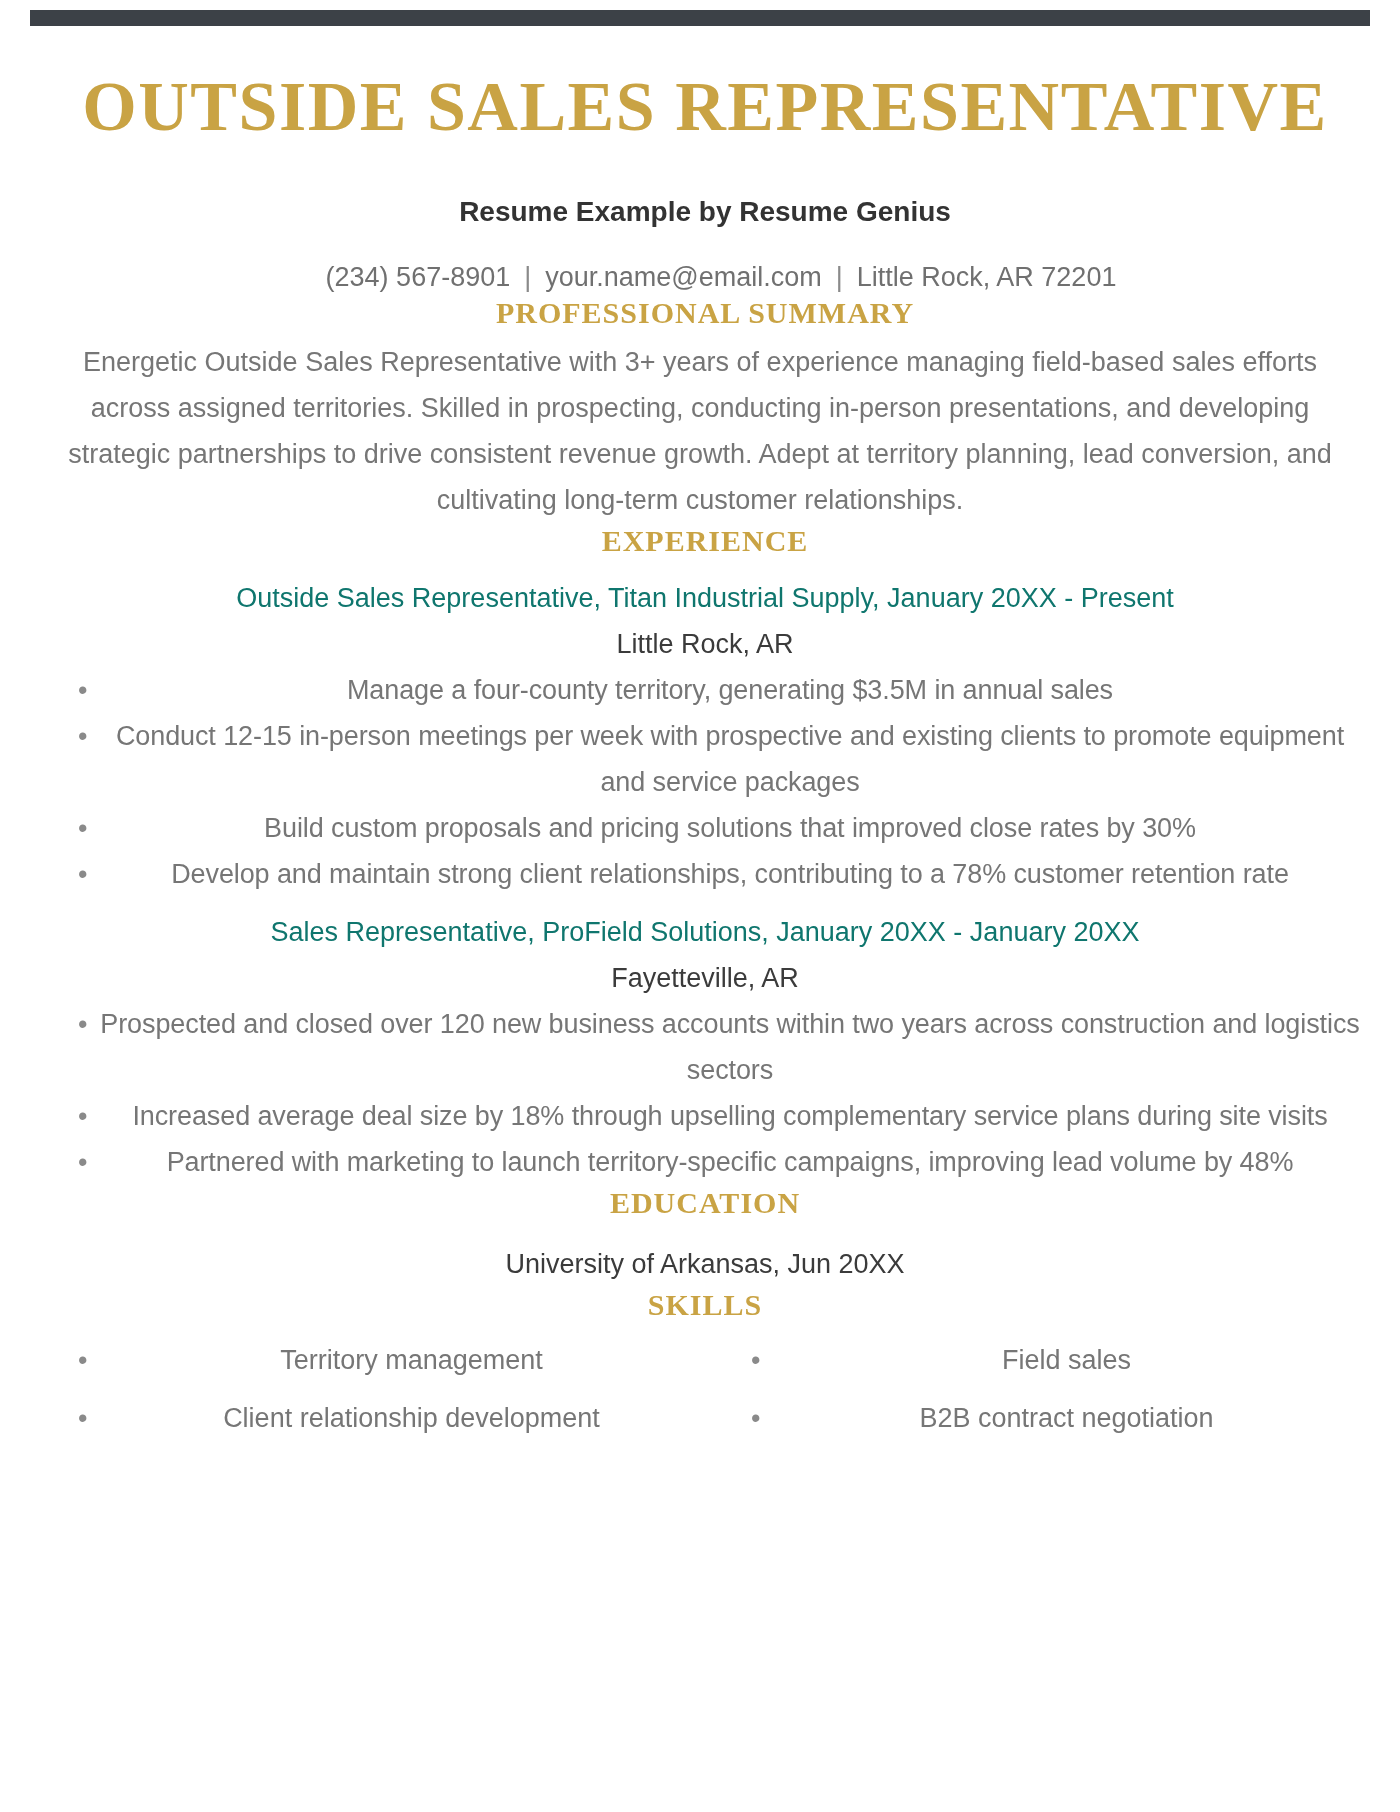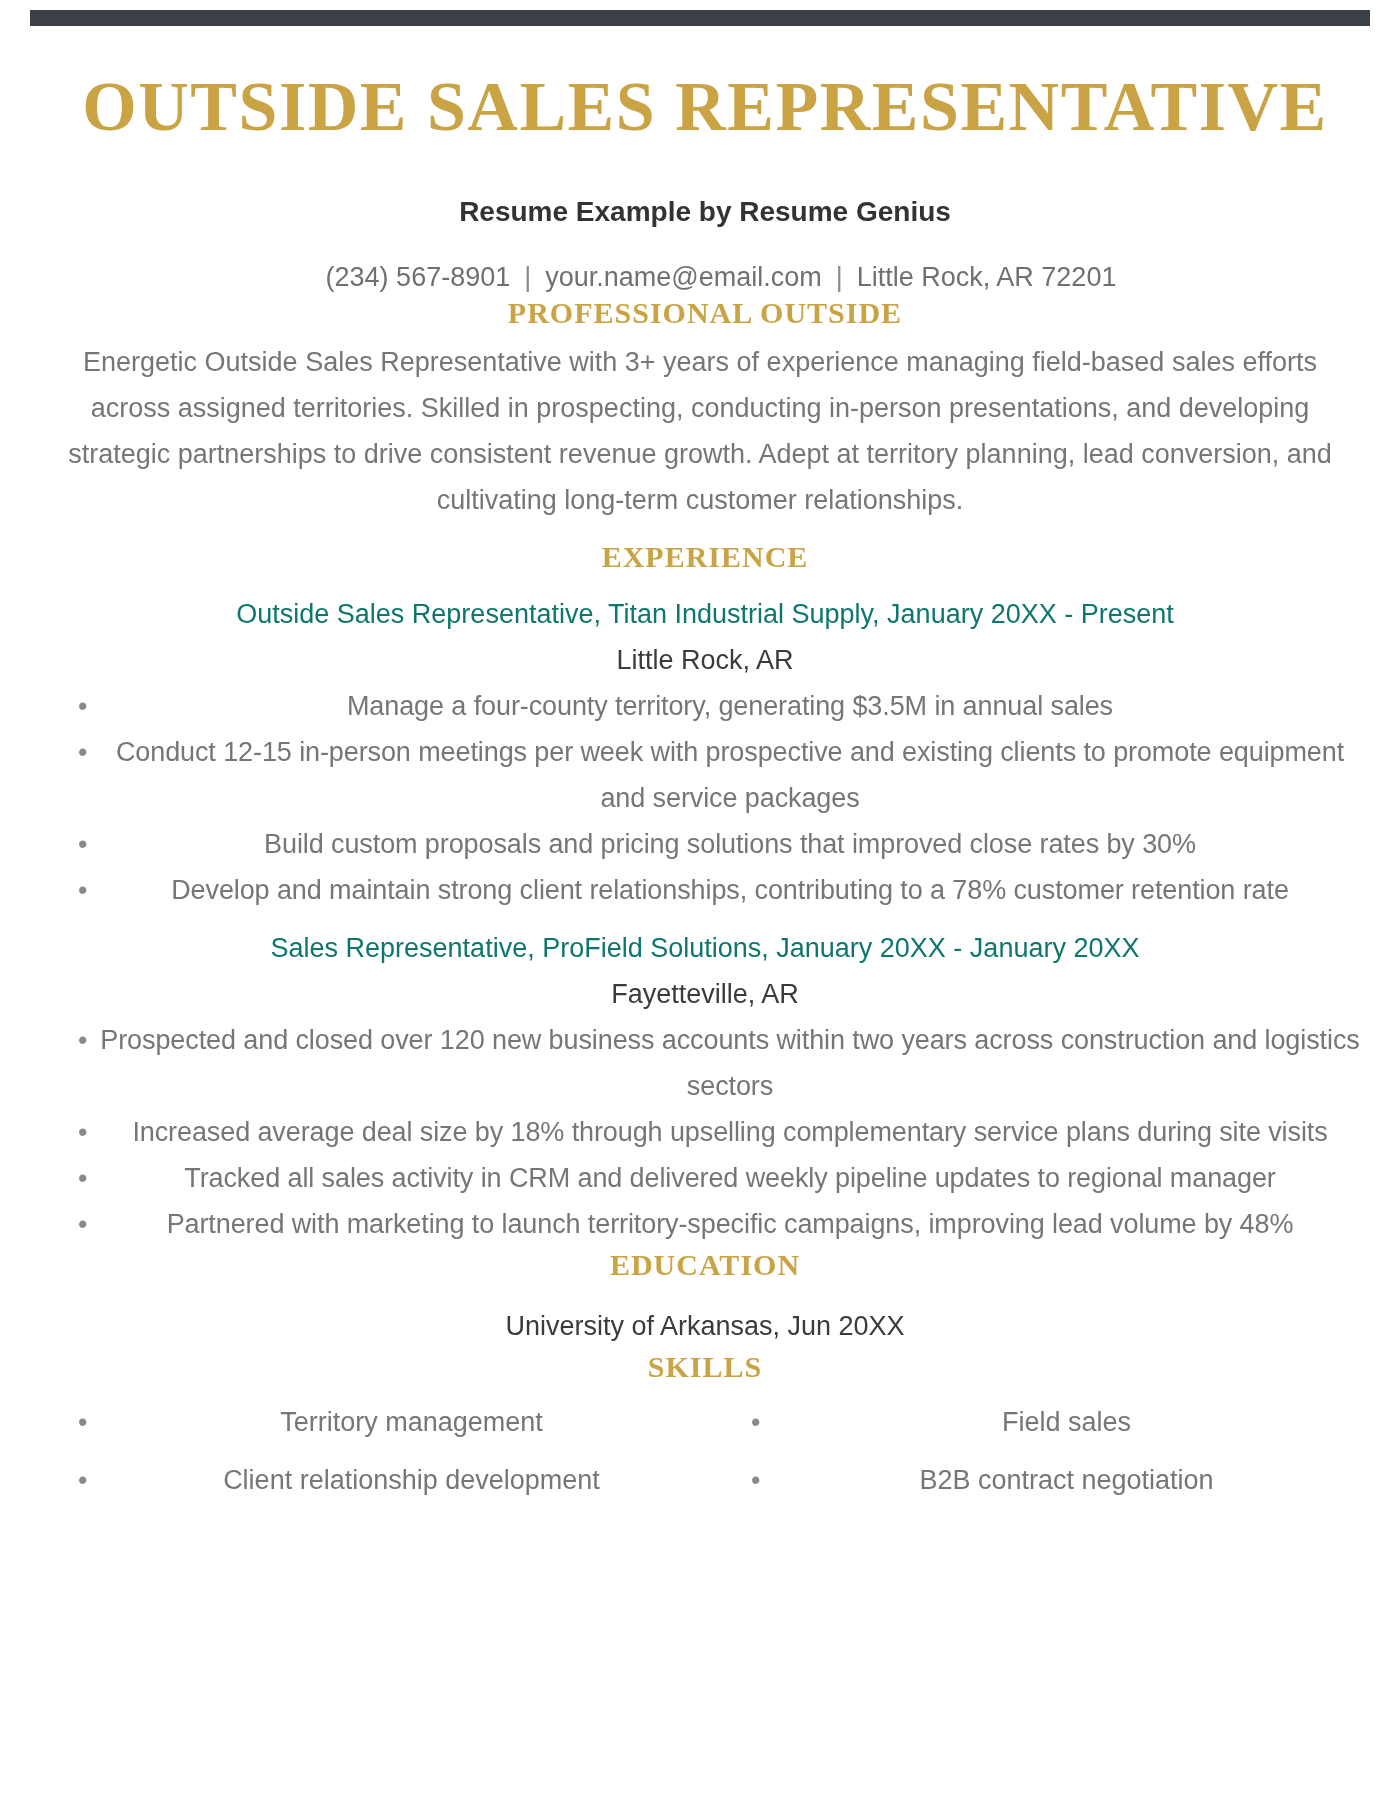--- a/index.html
+++ b/index.html
@@ -54,21 +54,21 @@
     line-height: 36px;
     letter-spacing: 1px;
     color: #C9A344;
     margin: 0;
   }
   .mt-summary   { margin-top: 40px; }
   .mt-experience{ margin-top: 38px; }
   .mt-education { margin-top: 34px; }
   .mt-skills    { margin-top: 40px; }
   p.summary-text {
-    margin: 8px 0 16px 0;
+    margin: 8px 0 0 0;
     font-size: 27px;
     line-height: 46px;
     color: #767676;
     max-width: 1300px;
   }
   .job { margin-top: 16px; }
   .job + .job { margin-top: 12px; }
   .job-title {
     font-size: 27px;
     line-height: 46px;
@@ -134,42 +134,41 @@
   <main>
 
     <h1 class="page-title">OUTSIDE SALES REPRESENTATIVE</h1>
 
     <div class="subtitle">Resume Example by Resume Genius</div>
 
     <div class="contact-line">
       <span>(234) 567-8901</span><span class="sep">|</span><span>your.name@email.com</span><span class="sep">|</span><span>Little Rock, AR 72201</span>
     </div>
 
-    <h2 class="section-heading mt-summary">PROFESSIONAL OUTSIDE</h2>
+    <h2 class="section-heading mt-summary">PROFESSIONAL SUMMARY</h2>
     <p class="summary-text">Energetic Outside Sales Representative with 3+ years of experience managing field-based sales efforts across assigned territories. Skilled in prospecting, conducting in-person presentations, and developing strategic partnerships to drive consistent revenue growth. Adept at territory planning, lead conversion, and cultivating long-term customer relationships.</p>
 
     <h2 class="section-heading mt-experience">EXPERIENCE</h2>
     <div id="jobs">
         <div class="job">
           <div class="job-title">Outside Sales Representative, Titan Industrial Supply, January 20XX - Present</div>
           <div class="job-location">Little Rock, AR</div>
           <ul class="bullets">
             <li>Manage a four-county territory, generating $3.5M in annual sales</li>
             <li>Conduct 12-15 in-person meetings per week with prospective and existing clients to promote equipment and service packages</li>
             <li>Build custom proposals and pricing solutions that improved close rates by 30%</li>
             <li>Develop and maintain strong client relationships, contributing to a 78% customer retention rate</li>
           </ul>
         </div>
         <div class="job">
           <div class="job-title">Sales Representative, ProField Solutions, January 20XX - January 20XX</div>
           <div class="job-location">Fayetteville, AR</div>
           <ul class="bullets">
             <li>Prospected and closed over 120 new business accounts within two years across construction and logistics sectors</li>
             <li>Increased average deal size by 18% through upselling complementary service plans during site visits</li>
-            <li>Tracked all sales activity in CRM and delivered weekly pipeline updates to regional manager</li>
             <li>Partnered with marketing to launch territory-specific campaigns, improving lead volume by 48%</li>
           </ul>
         </div>
       </div>
 
     <h2 class="section-heading mt-education">EDUCATION</h2>
     <div class="education-entry">
       <div class="education-school">University of Arkansas, Jun 20XX</div>
     </div>
 

